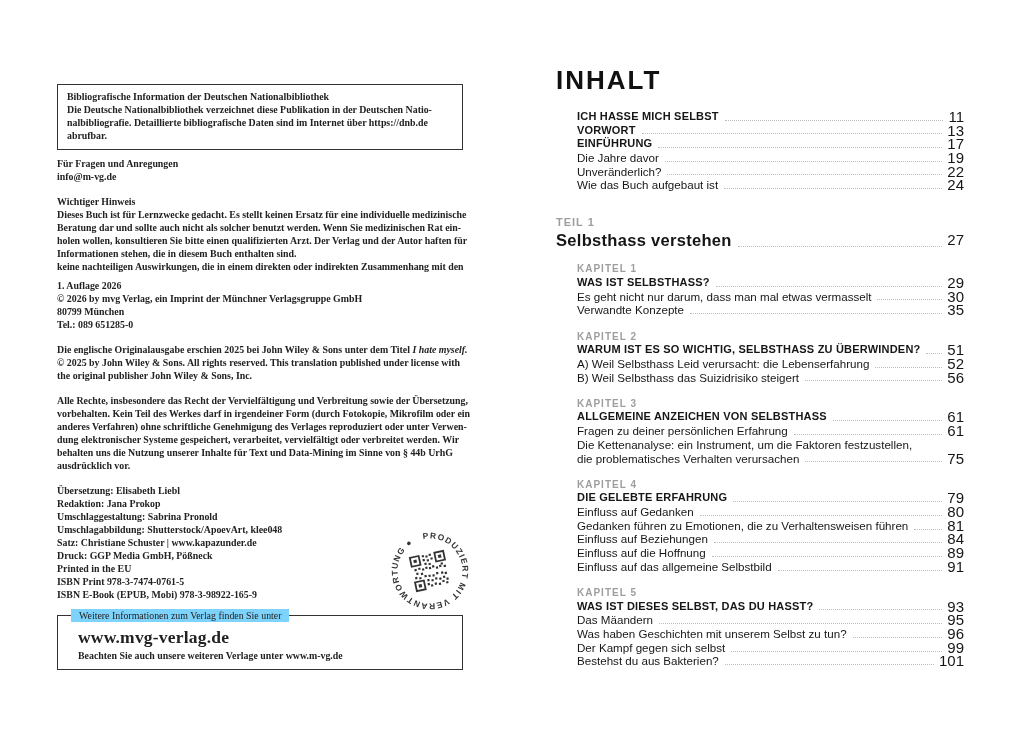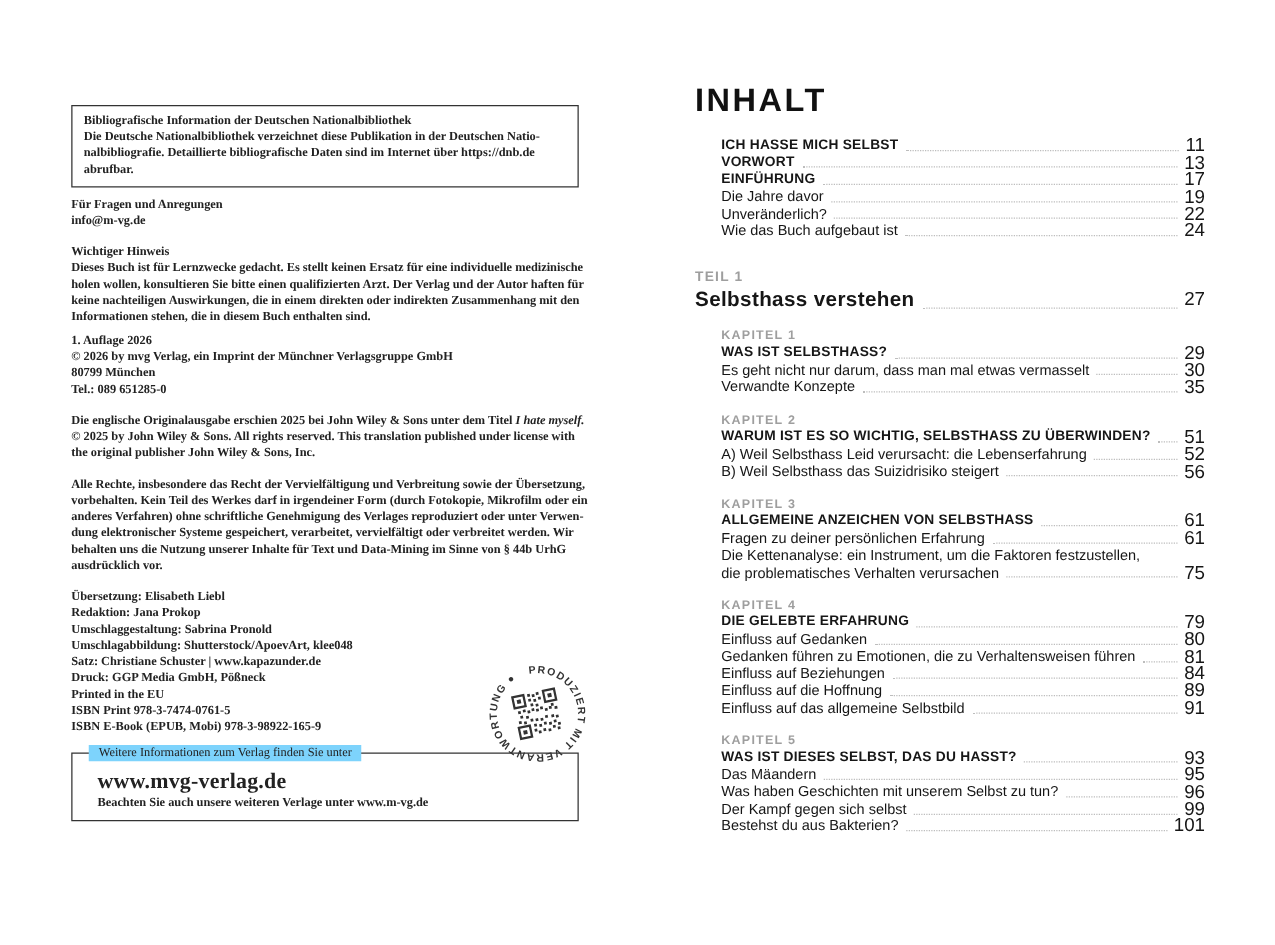--- a/index.html
+++ b/index.html
@@ -50,23 +50,24 @@
     </div>
 
     <div class="mt7">
       <div class="ln b">Für Fragen und Anregungen</div>
       <div class="ln">info@m-vg.de</div>
     </div>
 
     <div class="mt8">
       <div class="ln b">Wichtiger Hinweis</div>
       <div class="ln">Dieses Buch ist für Lernzwecke gedacht. Es stellt keinen Ersatz für eine individuelle medizinische</div>
+      <div class="ln">Beratung dar und sollte auch nicht als solcher benutzt werden. Wenn Sie medizinischen Rat ein-</div>
       <div class="ln">holen wollen, konsultieren Sie bitte einen qualifizierten Arzt. Der Verlag und der Autor haften für</div>
+      <div class="ln">Informationen stehen, die in diesem Buch enthalten sind.</div>
       <div class="ln">keine nachteiligen Auswirkungen, die in einem direkten oder indirekten Zusammenhang mit den</div>
-      <div class="ln">Informationen stehen, die in diesem Buch enthalten sind.</div>
     </div>
 
     <div class="mt6">
       <div class="ln">1. Auflage 2026</div>
       <div class="ln">© 2026 by mvg Verlag, ein Imprint der Münchner Verlagsgruppe GmbH</div>
       <div class="ln">80799 München</div>
       <div class="ln">Tel.: 089 651285-0</div>
     </div>
 
     <div class="mt12">

